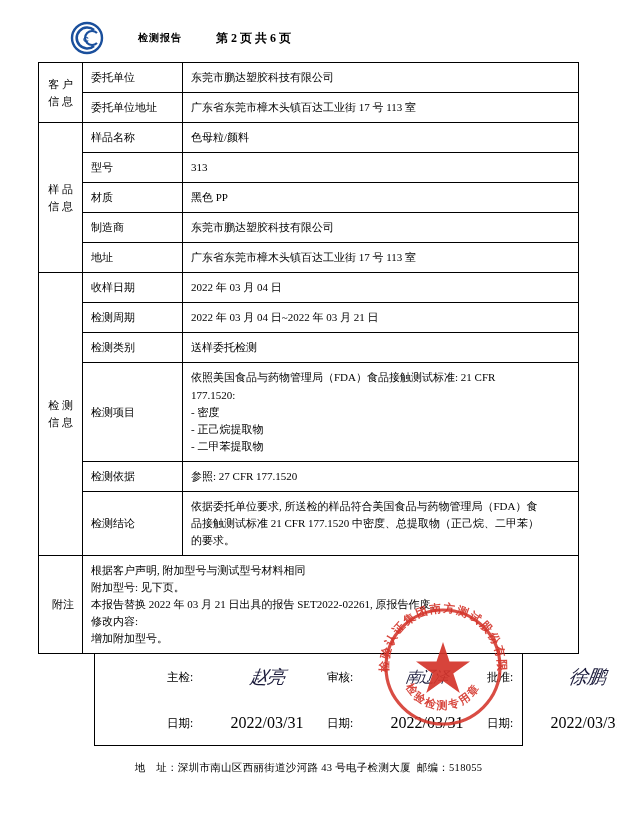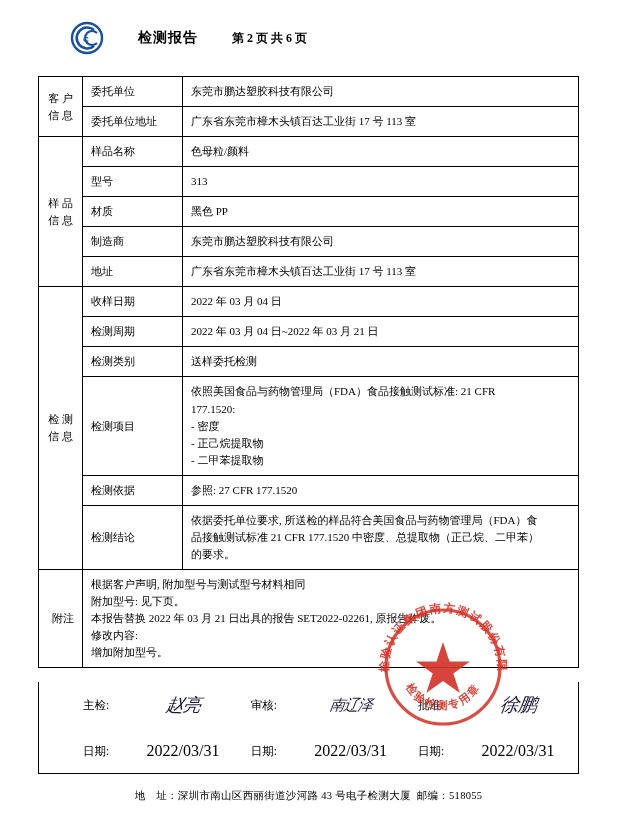--- a/index.html
+++ b/index.html
@@ -33,21 +33,21 @@
   }
   .logo {
     width: 46px;
     height: 34px;
     margin-left: 32px;
     position: relative;
     flex: 0 0 auto;
   }
   .logo svg { display:block; }
   .header-title {
-    font-size: 14px;
+    font-size: 10px;
     font-weight: bold;
     margin-left: 22px;
     letter-spacing: 1px;
     font-family: "Liberation Sans", sans-serif;
   }
   .header-no {
     font-size: 11.5px;
     font-weight: bold;
     margin-left: 42px;
     white-space: nowrap;
@@ -57,21 +57,21 @@
     font-weight: bold;
     margin-left: 34px;
     white-space: nowrap;
   }
 
   
   table.doc {
     border-collapse: collapse;
     width: 541px;
     table-layout: fixed;
-    margin: 14px auto;
+    margin: 0 auto;
   }
   table.doc td {
     border: 1px solid #000;
     padding: 6px 8px;
     font-size: 11px;
     line-height: 1.55;
     vertical-align: middle;
   }
   td.cat {
     width: 44px;
@@ -141,25 +141,26 @@
     line-height: 1.6;
     letter-spacing: 0.3px;
   }
   a.footer-link {
     color: #0000cc;
     text-decoration: underline;
   }
   .sig-box {
     border: 1px solid #000;
     border-top: none;
-    width: 541px;
+    width: 429px;
     margin: 0 auto;
     box-sizing: border-box;
     position: relative;
     height: 92px;
+    padding-left: 28px;
   }
   .sig-row {
     display: flex;
     align-items: center;
     height: 46px;
     padding-left: 44px;
     box-sizing: border-box;
   }
   .sig-cell {
     display: flex;

